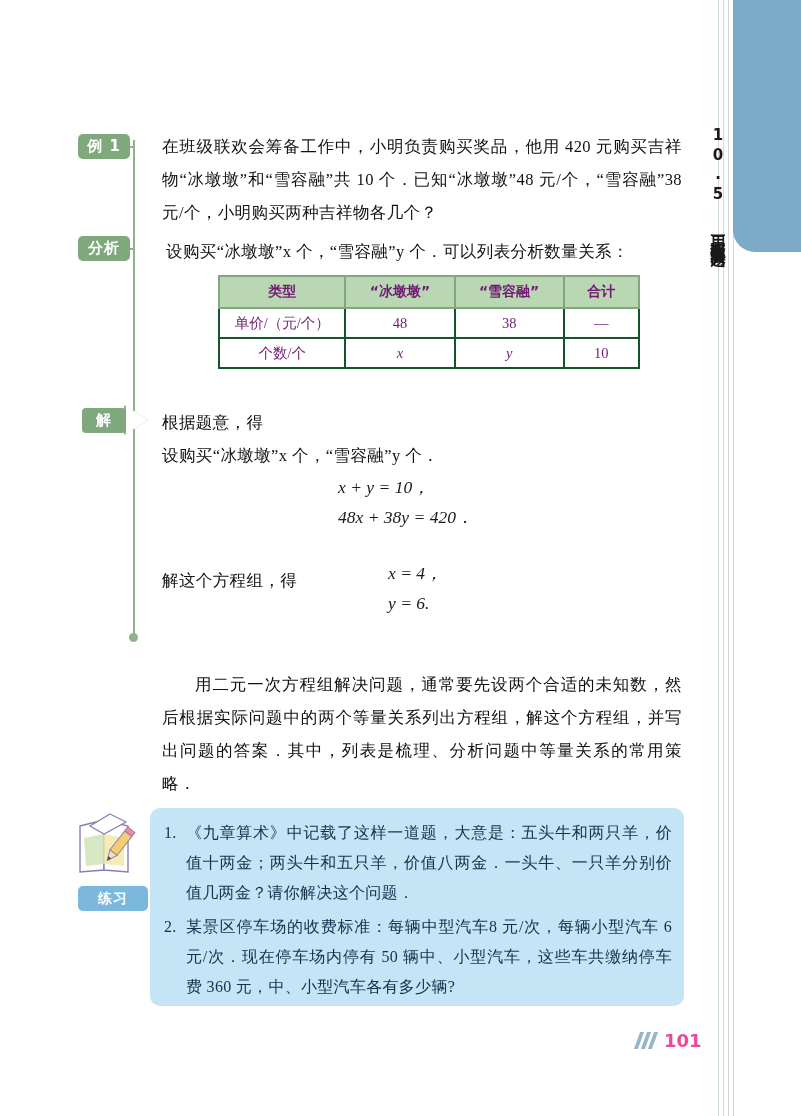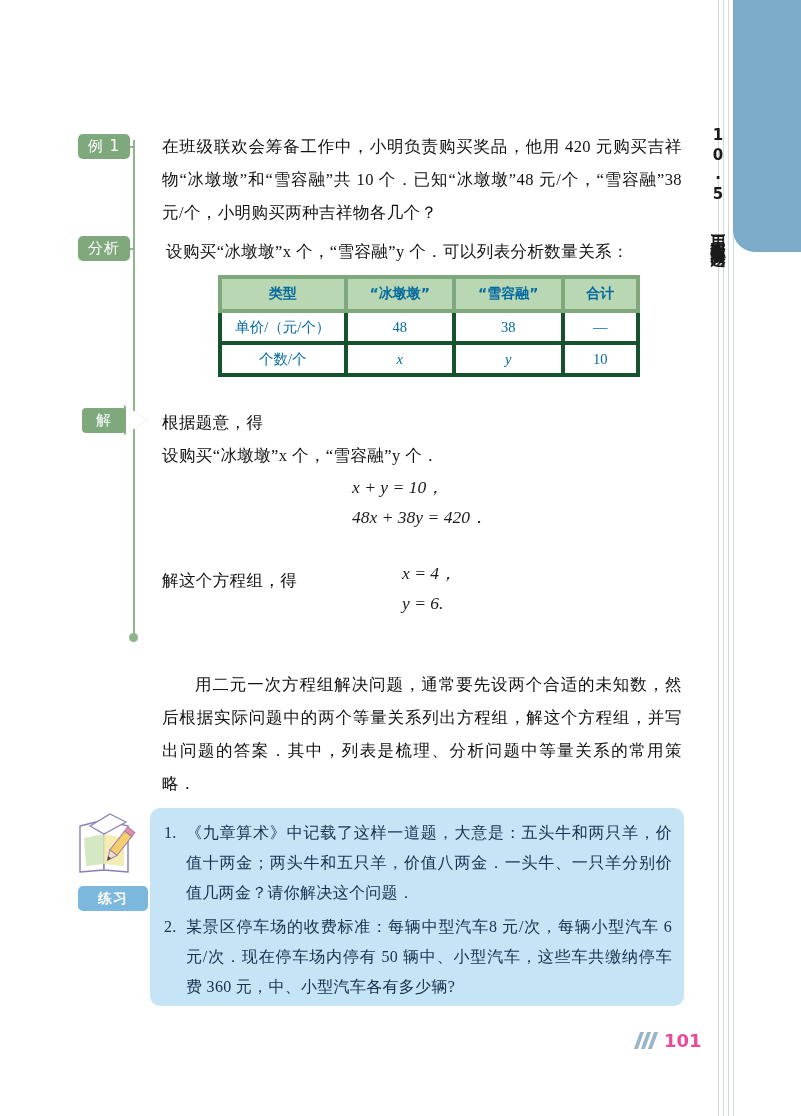--- a/index.html
+++ b/index.html
@@ -44,21 +44,21 @@
     border-radius:50%;background:#8fb48c;
   }
   .tick{position:absolute;width:14px;height:2px;background:#8fb48c;left:120px;}
 
   
   .badge-green{
     position:absolute;
     background:#7fa97c;
     color:#ffffff;
     font-family:"DejaVu Sans","Liberation Sans",sans-serif;
-    font-weight:normal;
+    font-weight:bold;
     font-size:15px;
     border-radius:5px;
     display:flex;align-items:center;justify-content:center;
     letter-spacing:1px;
   }
   .badge-ex{left:78px;top:134px;width:52px;height:25px;}
   .badge-an{left:78px;top:236px;width:52px;height:25px;}
   .badge-sol{left:82px;top:408px;width:44px;height:25px;border-radius:4px;}
   .sol-arrow{
     position:absolute;left:126px;top:406px;width:0;height:0;
@@ -91,41 +91,41 @@
 
   
   .tbl{
     position:absolute;left:218px;top:275px;
     border-collapse:collapse;
     width:422px;
     font-family:"Liberation Serif","DejaVu Serif",serif;
     font-size:14.5px;
   }
   .tbl td,.tbl th{
-    border:4px solid #14532d;
+    border:2px solid #14532d;
     text-align:center;
     height:28px;
     padding:0 2px;
     font-weight:normal;
-    color:#0369a1;
+    color:#701a75;
   }
   .tbl thead th{
     background:#b9d7b2;
     font-family:"DejaVu Sans","Liberation Sans",sans-serif;
     font-weight:bold;
     font-size:14px;
     height:30px;
     border-color:#7fa97c;
   }
   .tbl td:first-child{width:128px;}
   .tbl td:nth-child(2),.tbl td:nth-child(3){width:110px;}
   .tbl td:nth-child(4){width:74px;}
 
   
-  .eqsys{position:absolute;display:flex;align-items:flex-start;}
+  .eqsys{position:absolute;display:flex;align-items:flex-start;flex-direction:column;}
   .brace{
     width:10px;
     border-left:1.4px solid #333;
     border-top-left-radius:7px;
     border-bottom-left-radius:7px;
     margin-right:3px;
   }
   .eqlines{font-size:17.5px;line-height:30px;}
   .eq1{left:338px;top:472px;}
   .eq2{left:388px;top:558px;}

